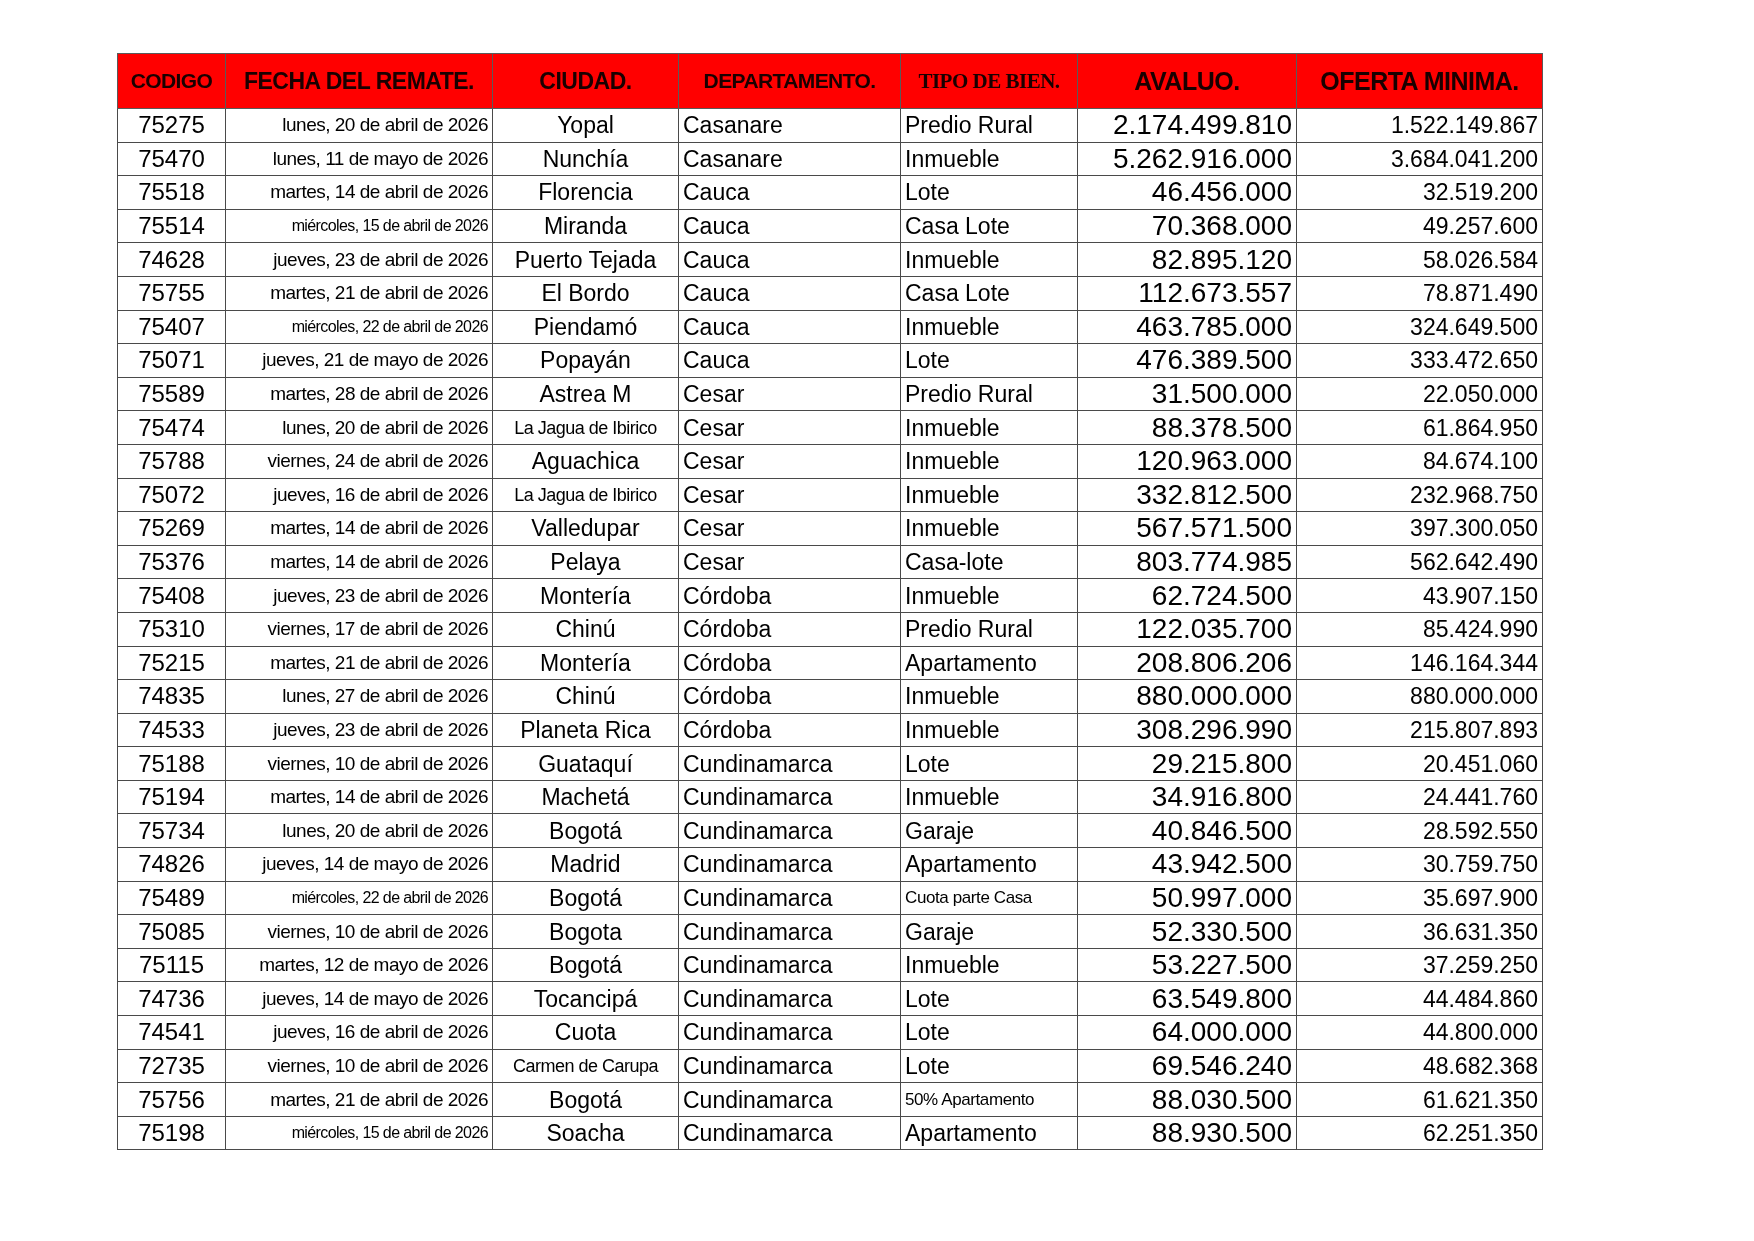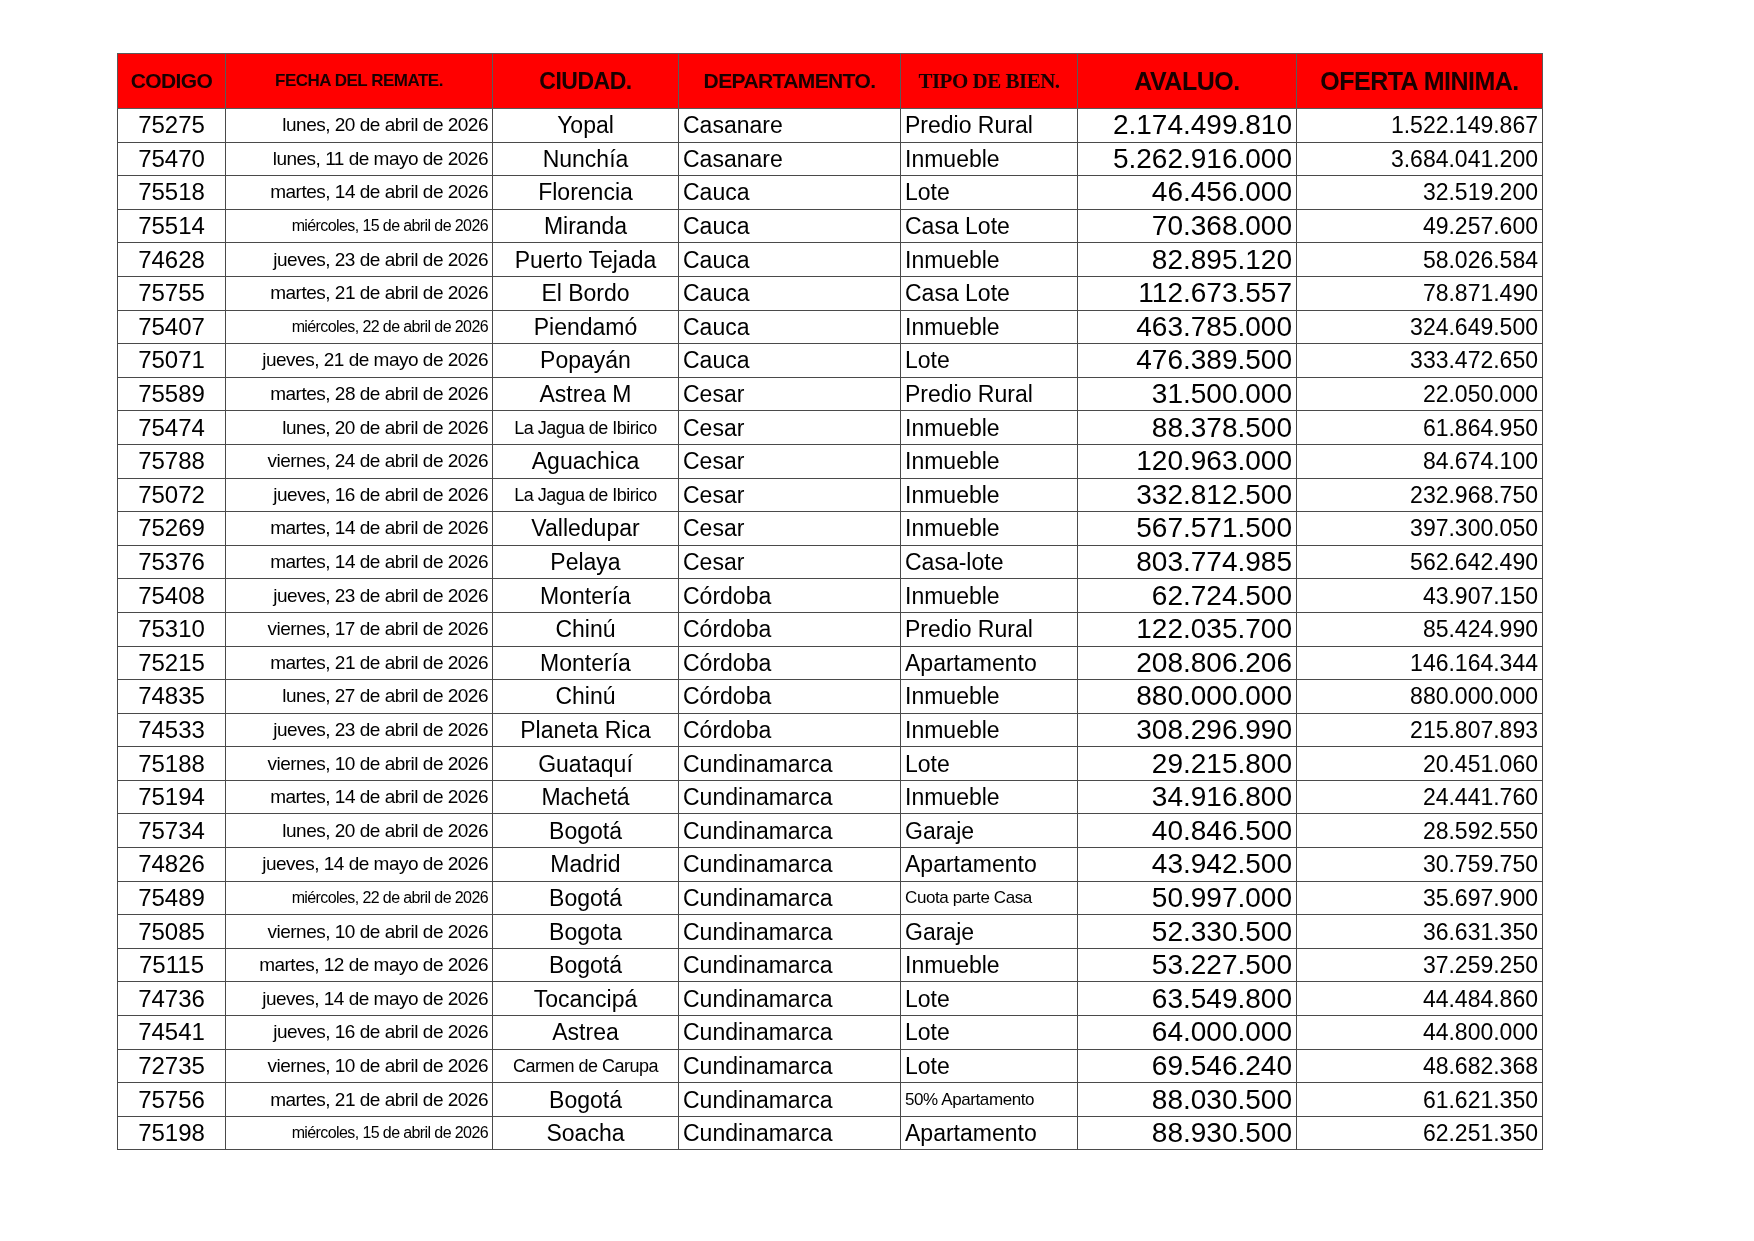--- a/index.html
+++ b/index.html
@@ -11,21 +11,21 @@
   col.c-date { width: 267px; }
   col.c-city { width: 186px; }
   col.c-dept { width: 222px; }
   col.c-type { width: 177px; }
   col.c-aval { width: 219px; }
   col.c-ofer { width: 246px; }
   th { background: #ff0000; height: 54px; border: 1.5px solid #5a5a5a; padding: 0 4px;
        font-weight: bold; color: #1a0000; font-size: 23px; white-space: nowrap; overflow: hidden;
        font-family: "Liberation Sans Narrow", "Liberation Sans", "DejaVu Sans", sans-serif; letter-spacing: -0.5px; }
   th.h-code { font-size: 21px; letter-spacing: -0.6px; }
-  th.h-date { font-size: 17px; }
+  th.h-date { font-size: 23px; }
   th.h-dept { font-size: 21px; letter-spacing: -0.6px; }
   th.h-type { font-size: 21px; letter-spacing: -0.5px; font-family: Liberation Serif, serif; }
   th.h-aval, th.h-ofer { font-size: 25px; }
   td { height: 32.6px; border: 1.5px solid #4a4a4a; padding: 0 4px; white-space: nowrap; overflow: hidden;
        font-size: 23px; line-height: 30px; }
   td.code { text-align: center; font-size: 24px; }
   td.date { text-align: right; font-size: 19px; letter-spacing: -0.5px; margin-top: 48px; }
   td.date.small { font-size: 16px; letter-spacing: -0.6px; }
   td.city { text-align: center; }
   td.city.small { font-size: 18px; letter-spacing: -0.5px; }
@@ -300,21 +300,21 @@
     <td class="date">jueves, 14 de mayo de 2026</td>
     <td class="city">Tocancipá</td>
     <td class="dept">Cundinamarca</td>
     <td class="type">Lote</td>
     <td class="aval">63.549.800</td>
     <td class="ofer">44.484.860</td>
   </tr>
         <tr>
     <td class="code">74541</td>
     <td class="date">jueves, 16 de abril de 2026</td>
-    <td class="city">Astrea</td>
+    <td class="city">Cuota</td>
     <td class="dept">Cundinamarca</td>
     <td class="type">Lote</td>
     <td class="aval">64.000.000</td>
     <td class="ofer">44.800.000</td>
   </tr>
         <tr>
     <td class="code">72735</td>
     <td class="date">viernes, 10 de abril de 2026</td>
     <td class="city small">Carmen de Carupa</td>
     <td class="dept">Cundinamarca</td>

